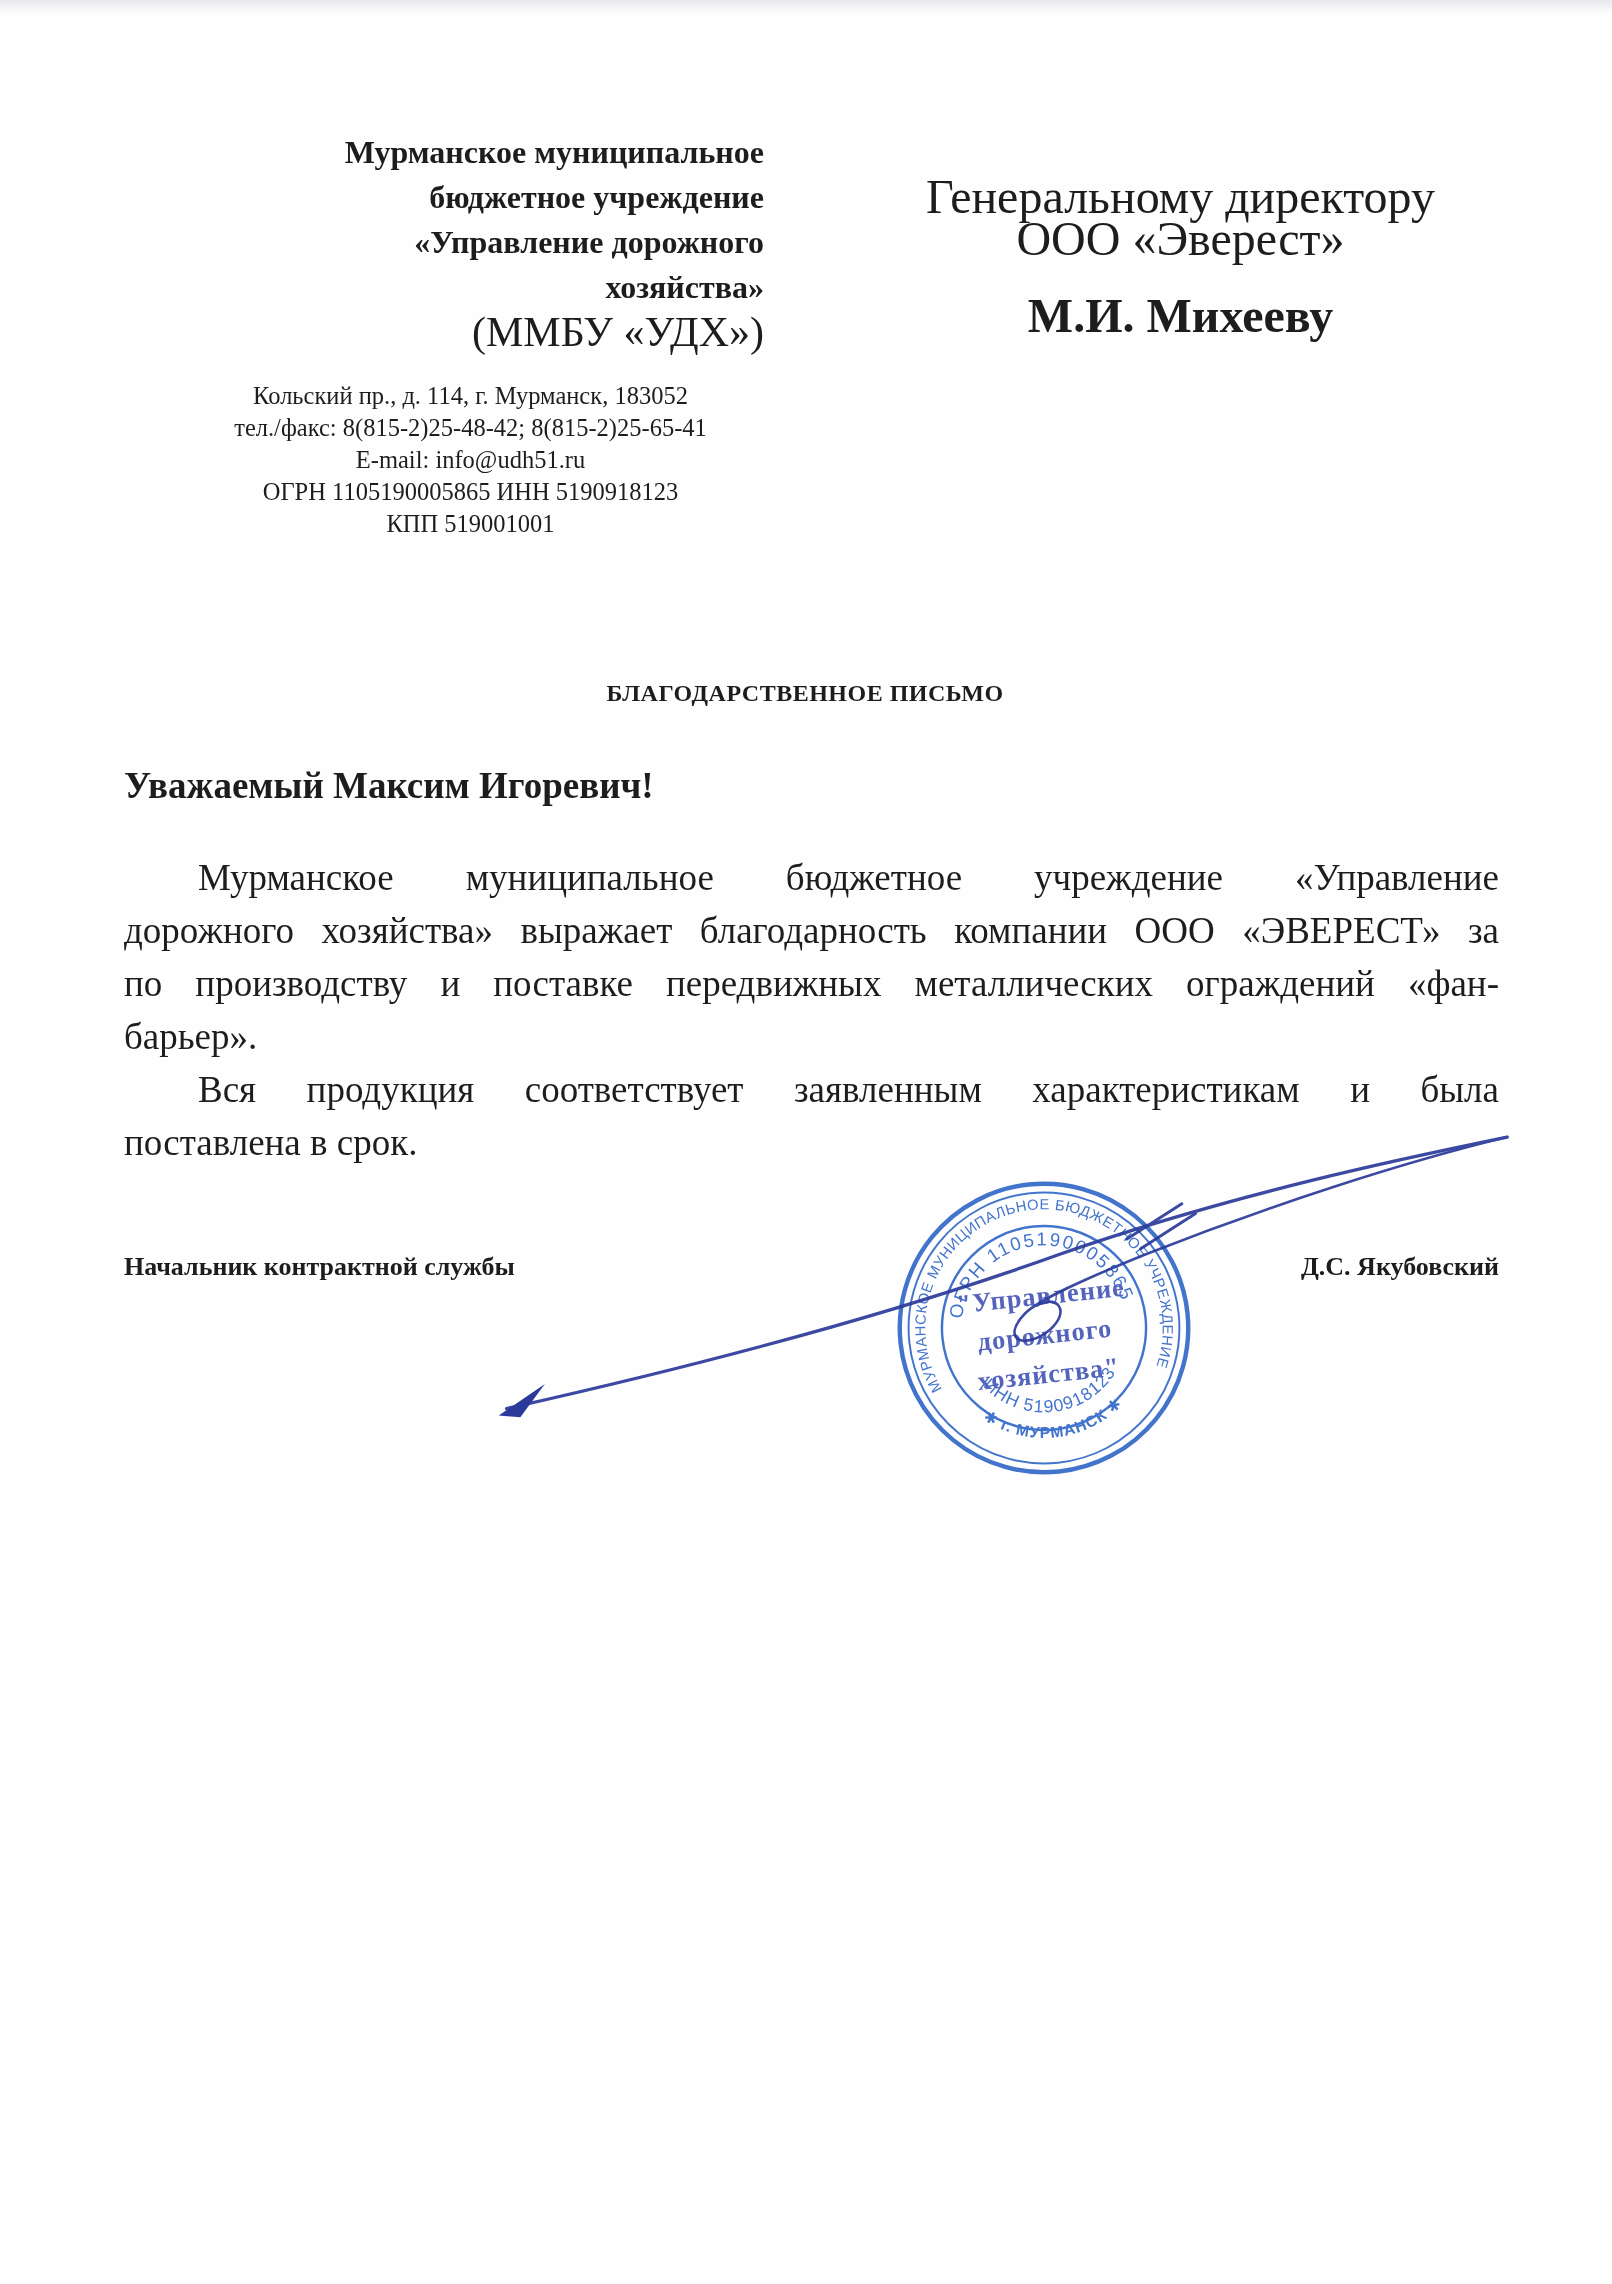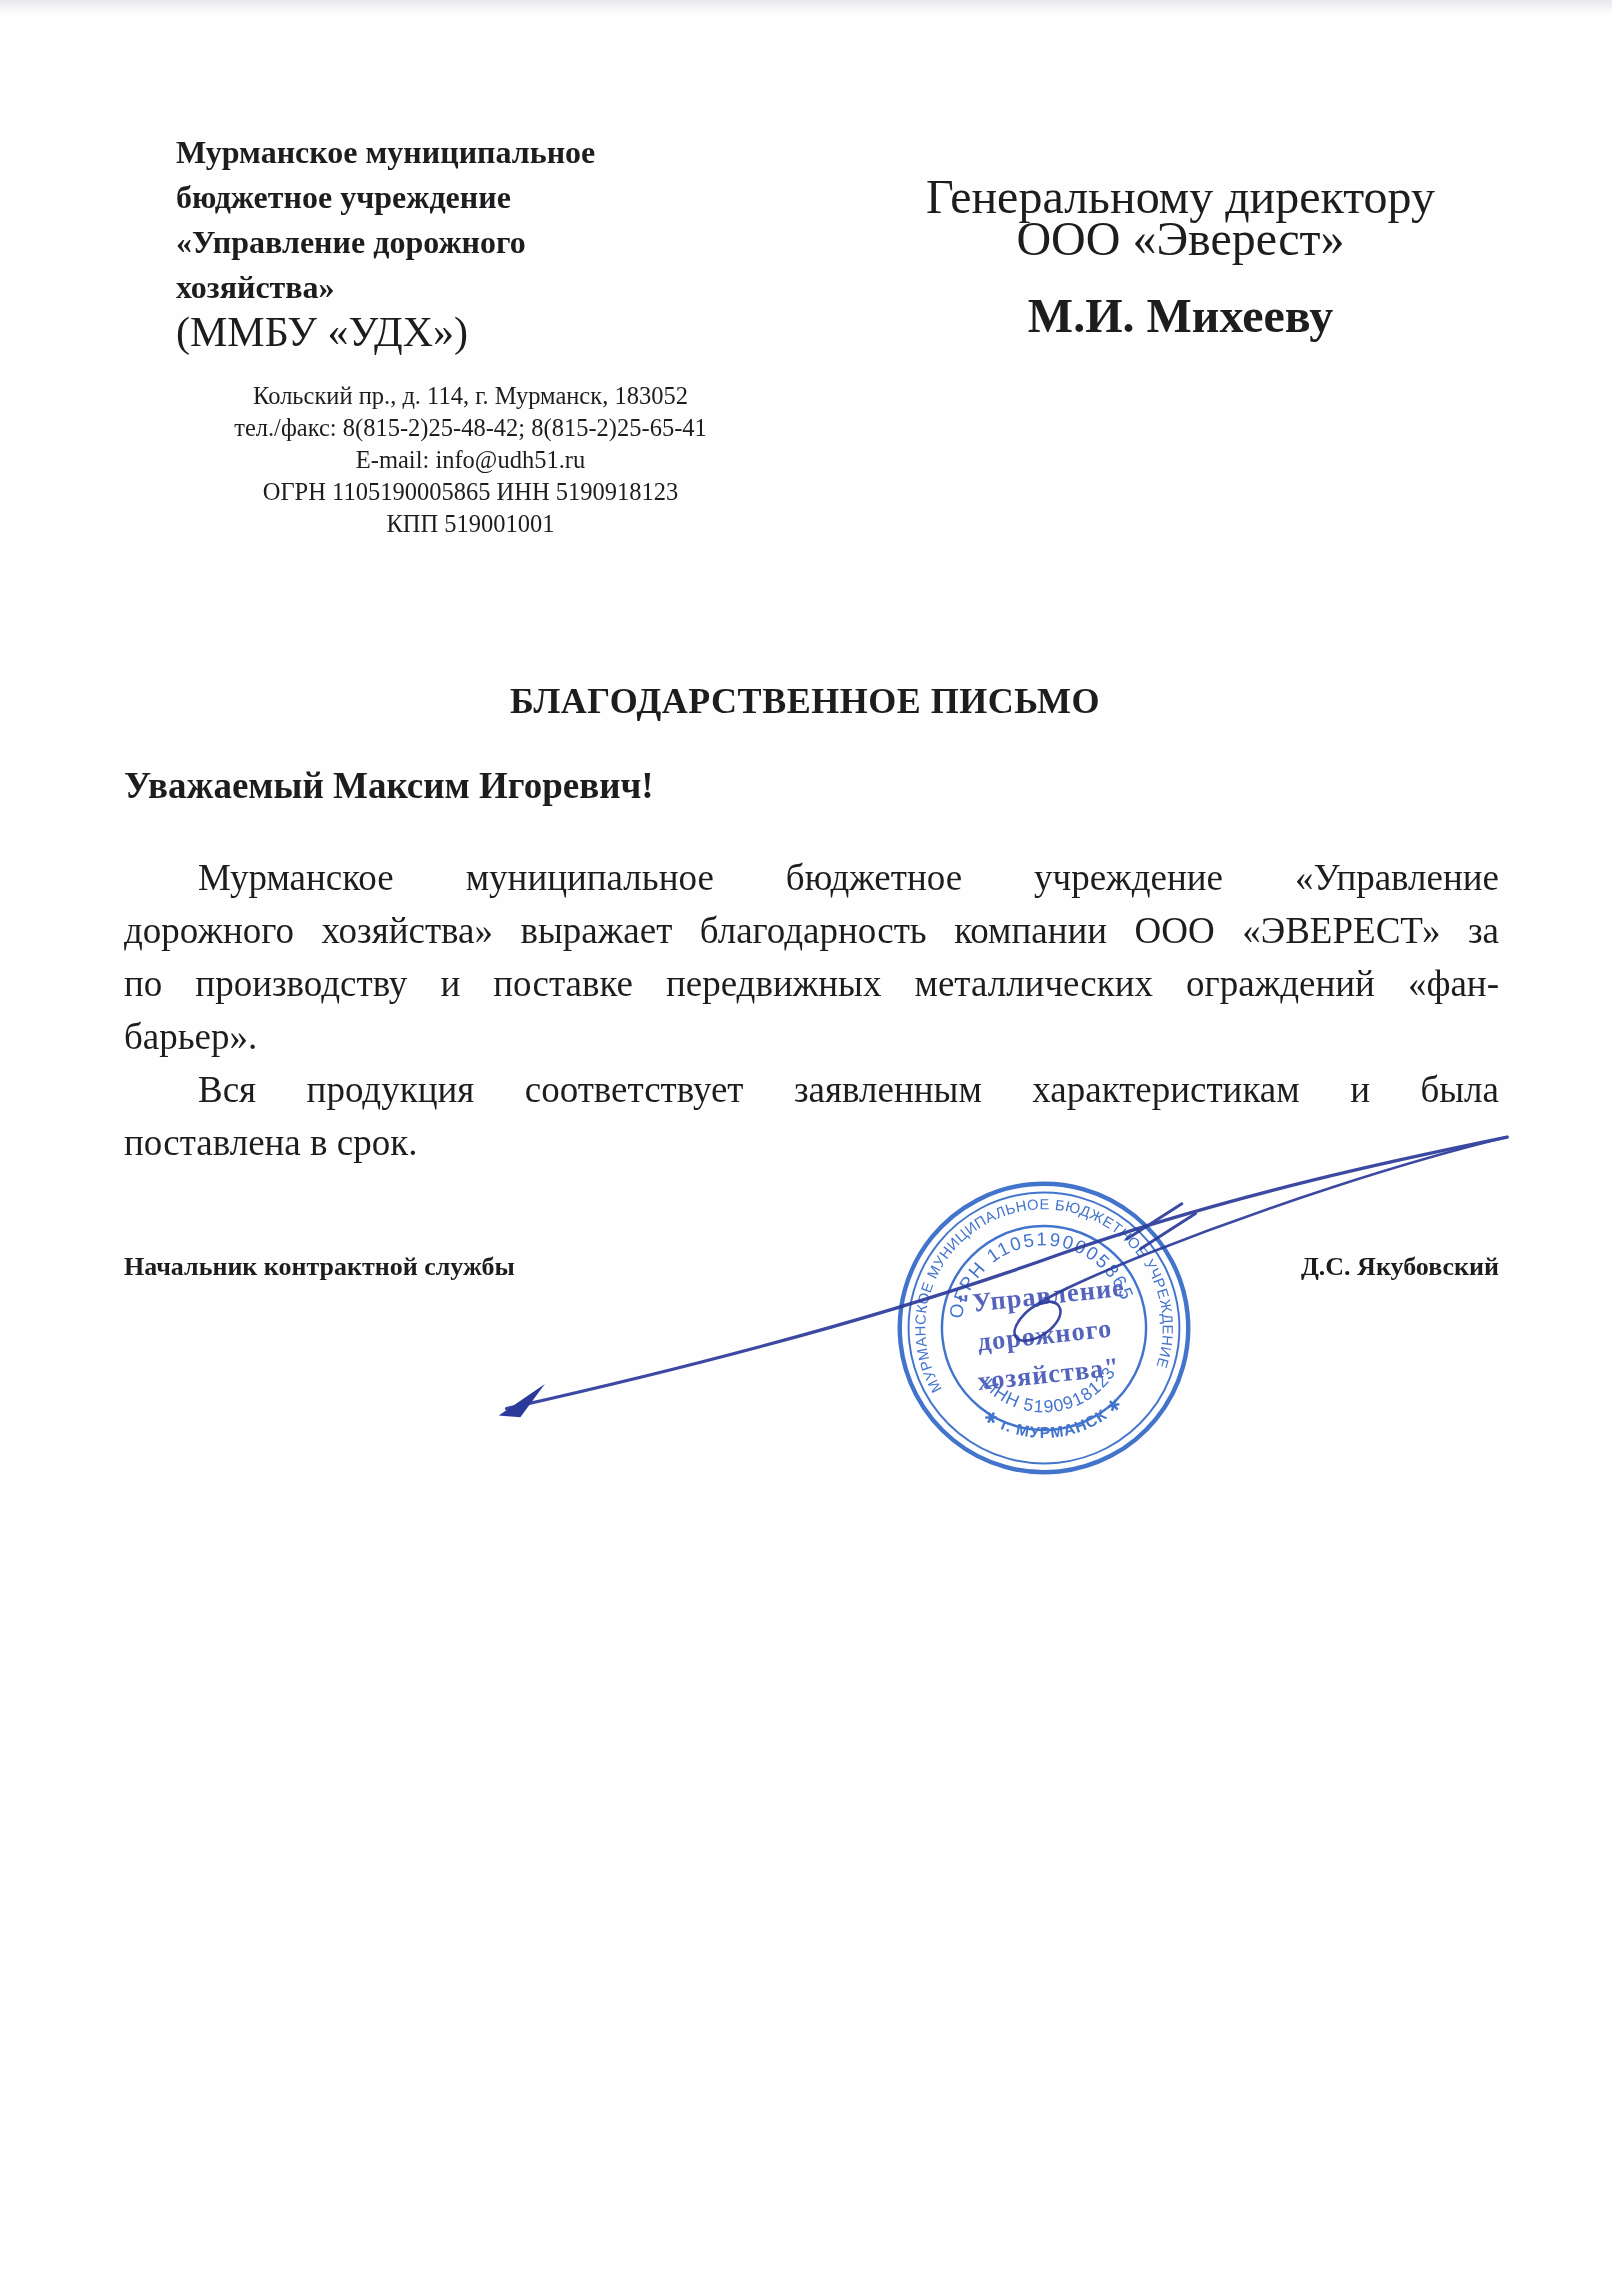--- a/index.html
+++ b/index.html
@@ -8,35 +8,35 @@
     background:#fffeff; overflow:hidden;
     font-family:"Liberation Serif","DejaVu Serif",serif;
     color:#1d1d20;
   }
   .page::before { 
     content:""; position:absolute; left:0; top:0; width:100%; height:13.7px;
     background:linear-gradient(#c9ccd2, rgba(255,255,255,0)); opacity:.45; pointer-events:none;
   }
   .letterhead {
     position:absolute; left:176px; top:130px; width:588px;
-    text-align:left; font-size:32px; line-height:45px; font-weight:bold;
+    text-align:right; font-size:32px; line-height:45px; font-weight:bold;
   }
   .letterhead .abbr { font-weight:normal; font-size:42px; }
   .contacts {
     position:absolute; left:157px; top:380px; width:627px;
     text-align:center; font-size:24.5px; line-height:32px;
   }
   .addressee {
     position:absolute; left:921px; top:176px; width:519px;
     text-align:center; font-size:48px; line-height:42px;
   }
   .addressee .addr-name { margin-top:35px; font-weight:bold; }
   .doc-title {
     position:absolute; left:124px; top:680px; width:1362px;
-    text-align:center; font-size:36px; font-weight:bold; letter-spacing:0.5px;
+    text-align:center; font-size:24px; font-weight:bold; letter-spacing:0.5px;
   }
   .salutation {
     position:absolute; left:124px; top:764px; width:1294px;
     font-size:37px; font-weight:bold;
   }
   .body-text {
     position:absolute; left:124px; top:847px; width:1375px;
     font-size:37px; line-height:45px;
   }
   .body-text .line { text-align:justify; text-align-last:justify;margin-top:8px; }

